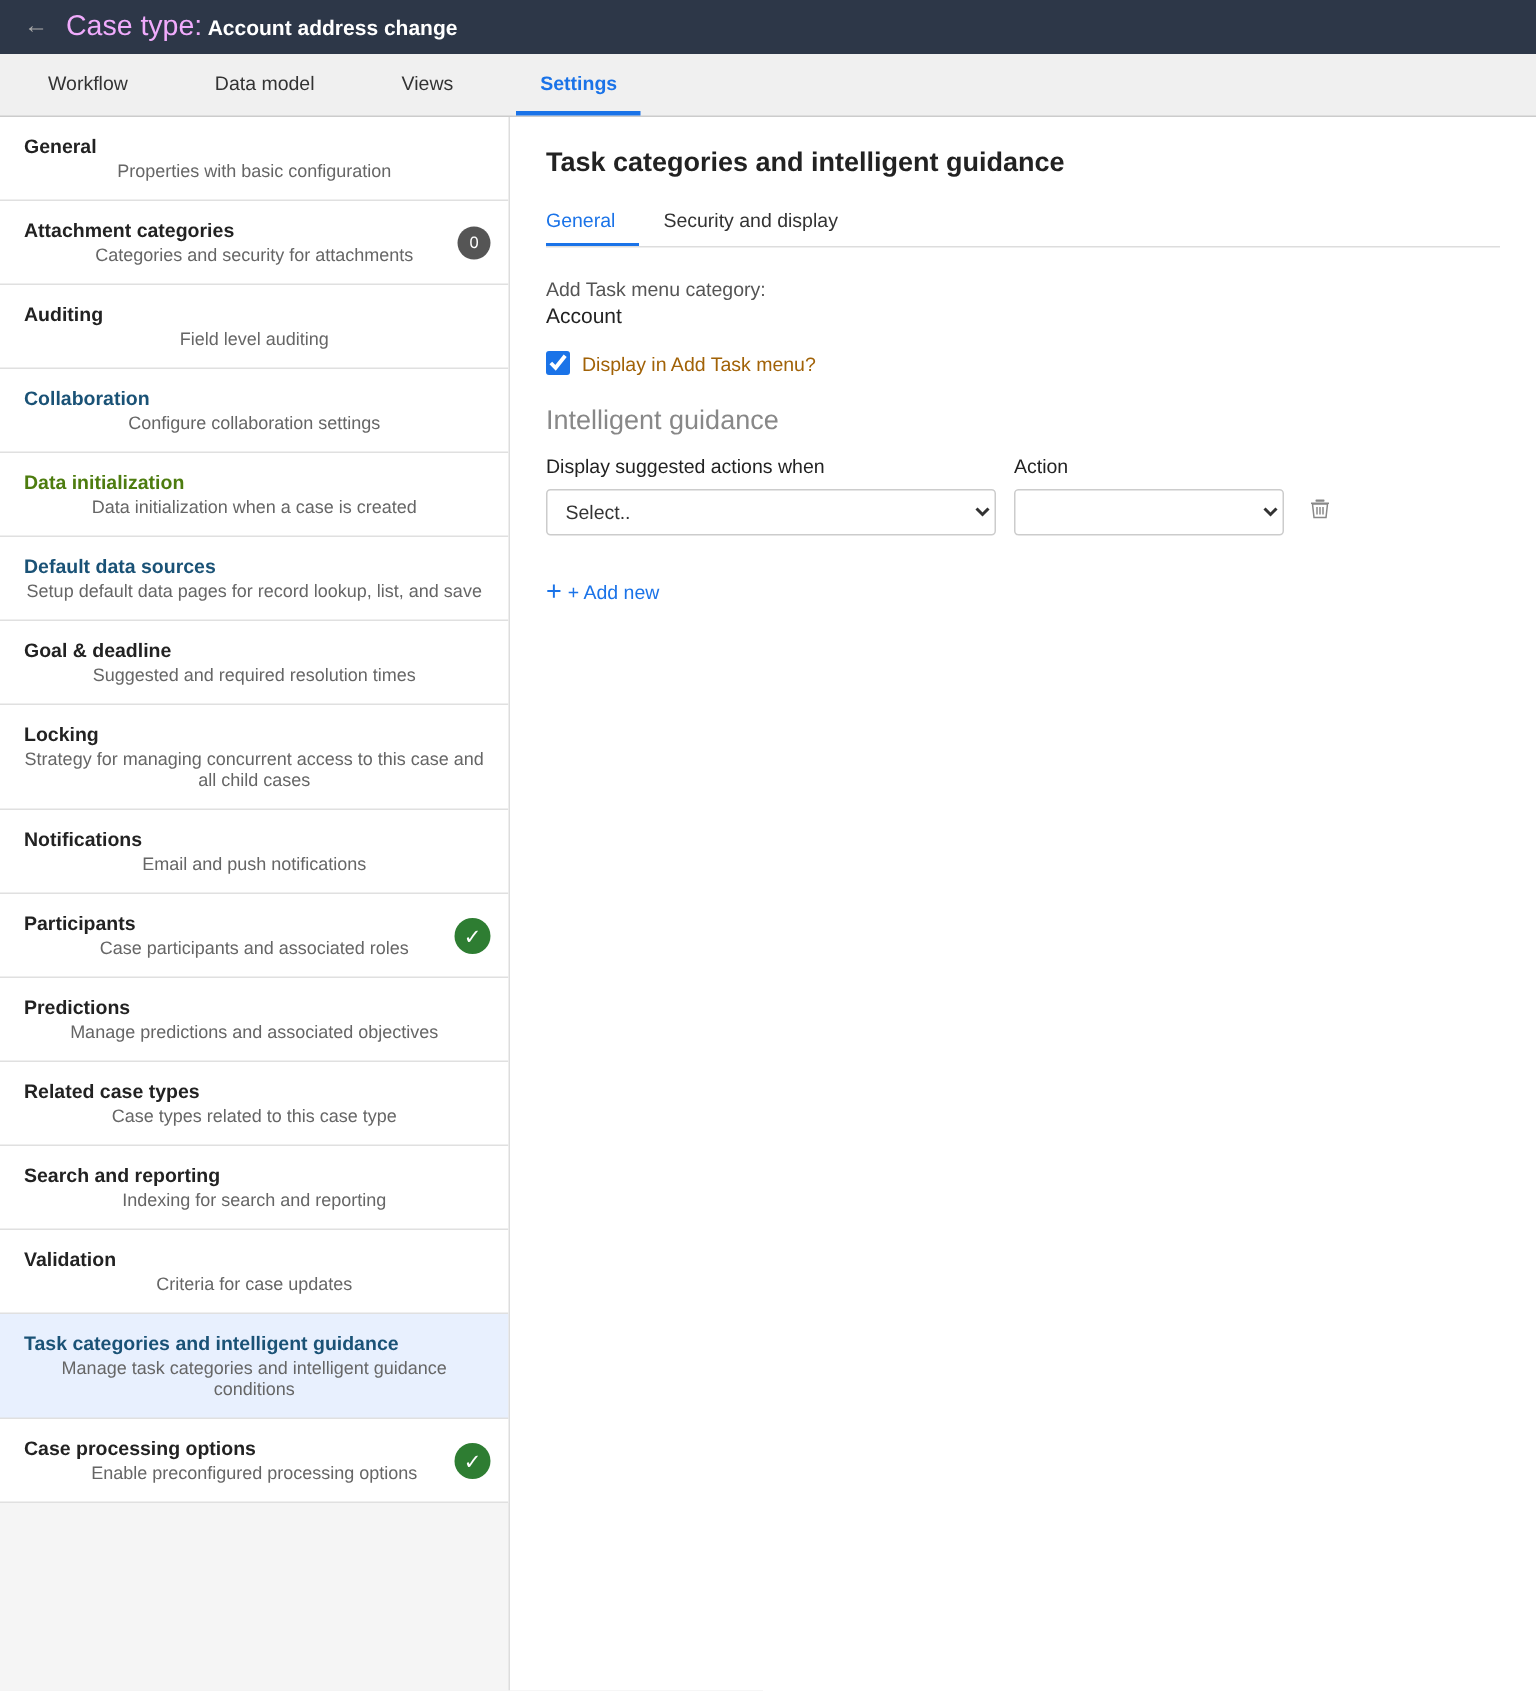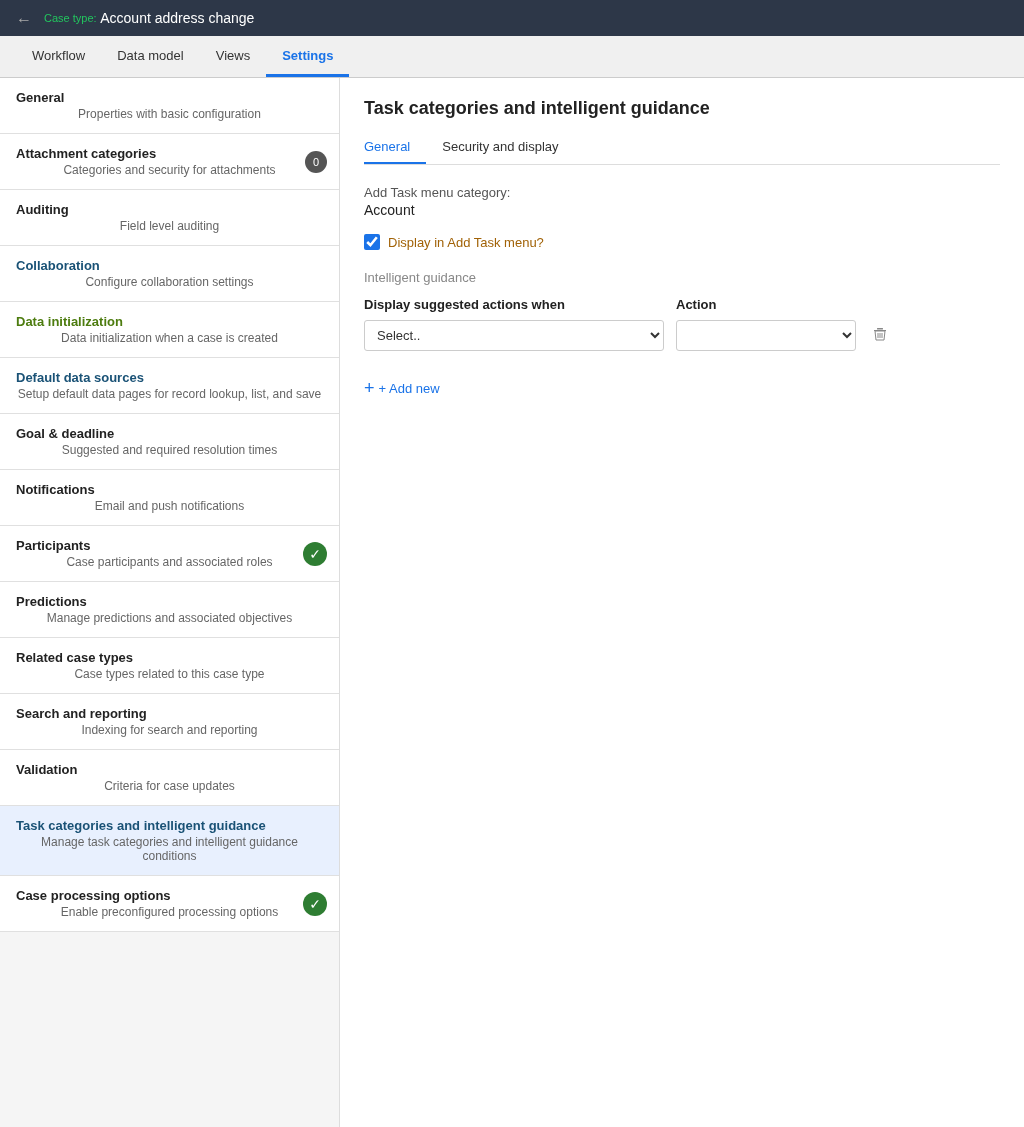--- a/index.html
+++ b/index.html
@@ -14,37 +14,38 @@
       padding: 0 16px;
       height: 36px;
     }
     .header-back {
       margin-right: 12px;
       cursor: pointer;
       font-size: 16px;
       color: #aaa;
     }
     .header-label {
-      font-size: 11px;
-      color: #22c55e;
+      font-size: 19px;
+      color: #f0abfc;
     }
     .header-title {
-      font-weight: normal;
+      font-weight: bold;
       color: white;
       font-size: 14px;
     }
 
     
     .nav-tabs {
       background: #f0f0f0;
       display: flex;
       align-items: flex-end;
       padding: 0 16px;
       border-bottom: 1px solid #ccc;
       height: 42px;
+      gap: 26px;
     }
     .nav-tab {
       padding: 8px 16px;
       cursor: pointer;
       font-size: 13px;
       color: #333;
       border-bottom: 3px solid transparent;
       height: 100%;
       display: flex;
       align-items: center;
@@ -184,33 +185,33 @@
       width: 16px;
       height: 16px;
       margin-right: 8px;
       accent-color: #1a73e8;
     }
     .checkbox-label {
       font-size: 13px;
       color: #a16207;
     }
     .section-label {
-      font-size: 13px;
+      font-size: 18px;
       color: #888;
       margin-bottom: 12px;
     }
     .table-header {
       display: flex;
       gap: 12px;
       margin-bottom: 8px;
       align-items: center;
     }
     .col-header {
       font-size: 13px;
-      font-weight: bold;
+      font-weight: normal;
       color: #222;
     }
     .col-select {
       width: 300px;
     }
     .col-action {
       width: 180px;
     }
     .table-row-form {
       display: flex;
@@ -302,20 +303,24 @@
     <div class="sidebar-item">
       <div class="sidebar-item-title" style="color:#1a5276;">Default data sources</div>
       <div class="sidebar-item-desc">Setup default data pages for record lookup, list, and save</div>
     </div>
 
     <div class="sidebar-item">
       <div class="sidebar-item-title dark">Goal &amp; deadline</div>
       <div class="sidebar-item-desc">Suggested and required resolution times</div>
     </div>
 
+    <div class="sidebar-item">
+      <div class="sidebar-item-title dark">Locking</div>
+      <div class="sidebar-item-desc">Strategy for managing concurrent access to this case and all child cases</div>
+    </div>
 
     <div class="sidebar-item">
       <div class="sidebar-item-title dark">Notifications</div>
       <div class="sidebar-item-desc">Email and push notifications</div>
     </div>
 
     <div class="sidebar-item">
       <div class="sidebar-item-title dark">Participants</div>
       <div class="sidebar-item-desc">Case participants and associated roles</div>
       <div class="badge-check">

